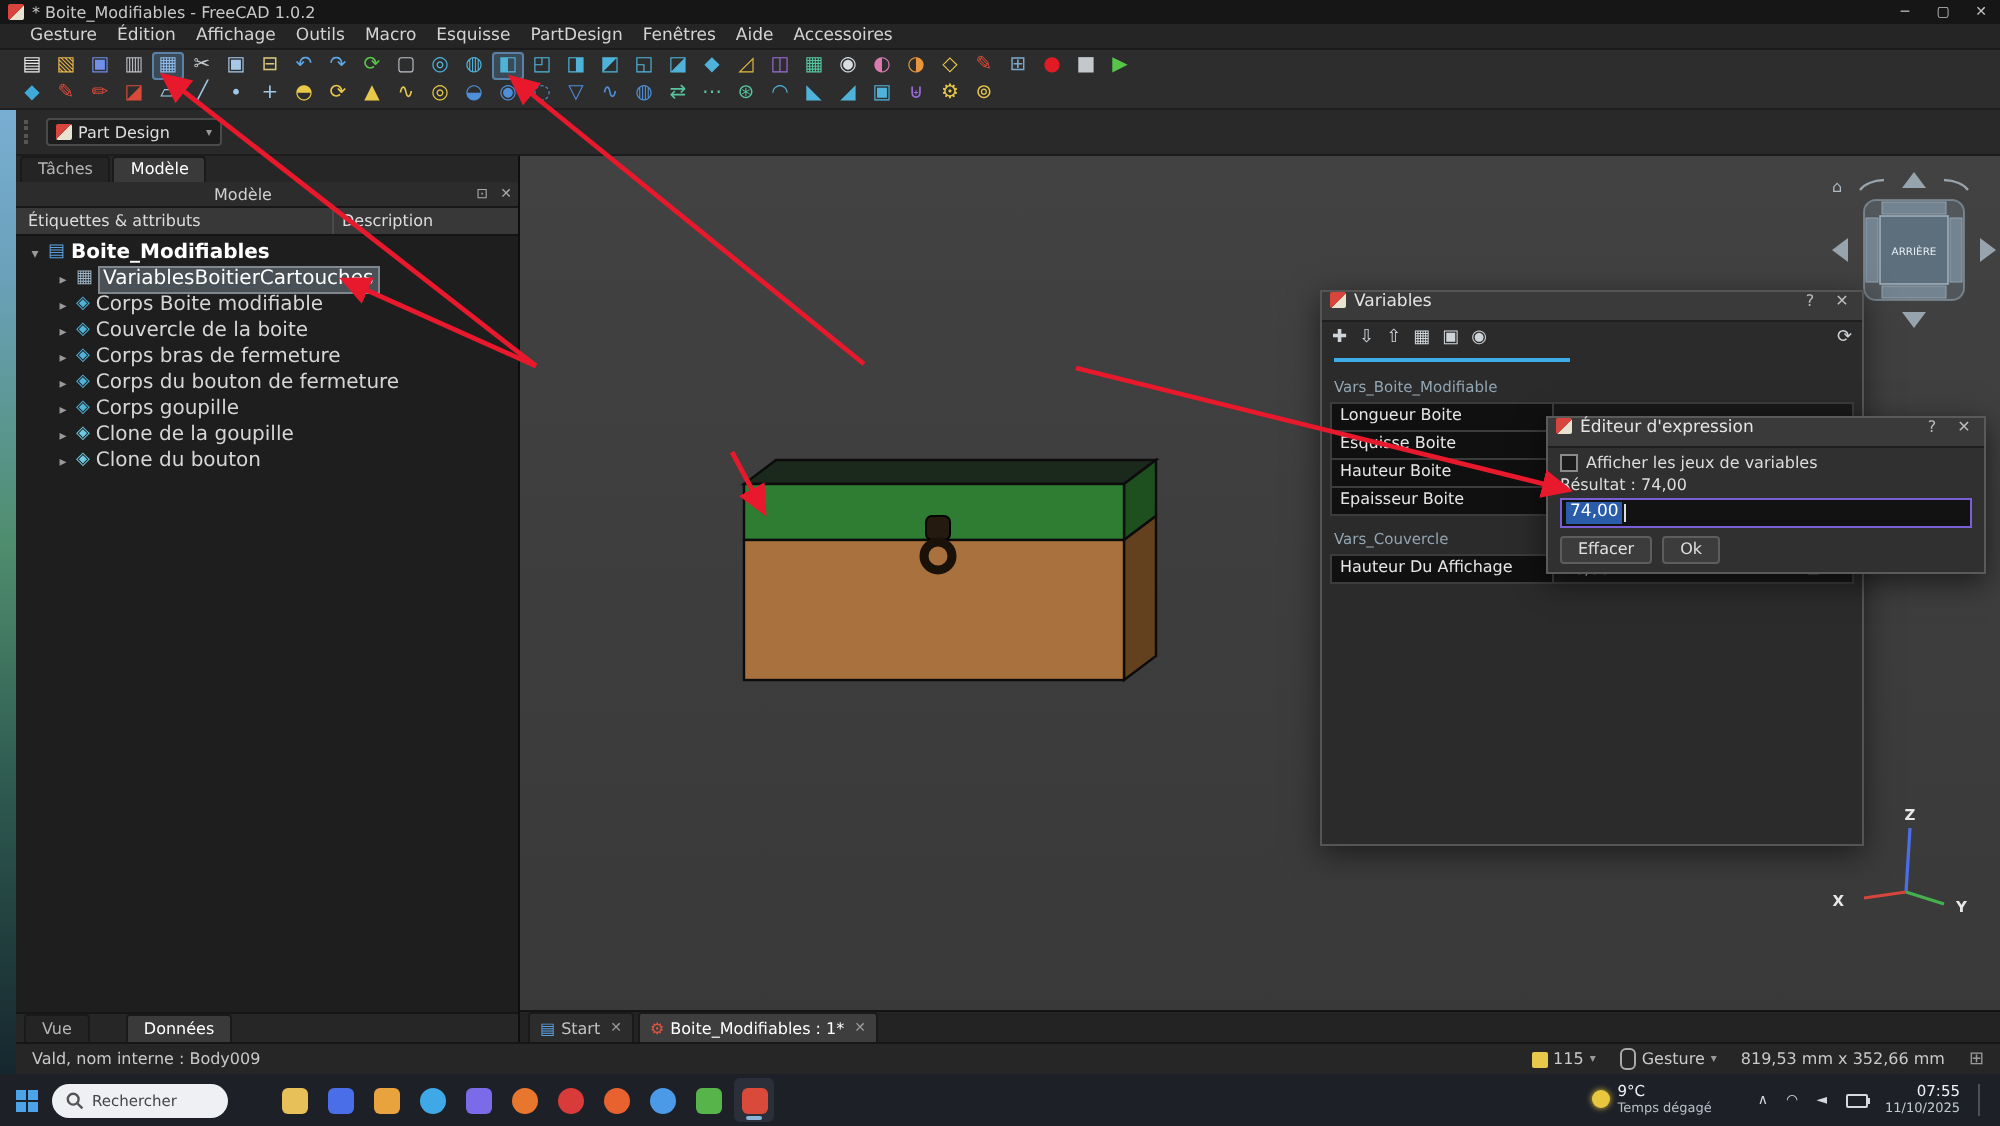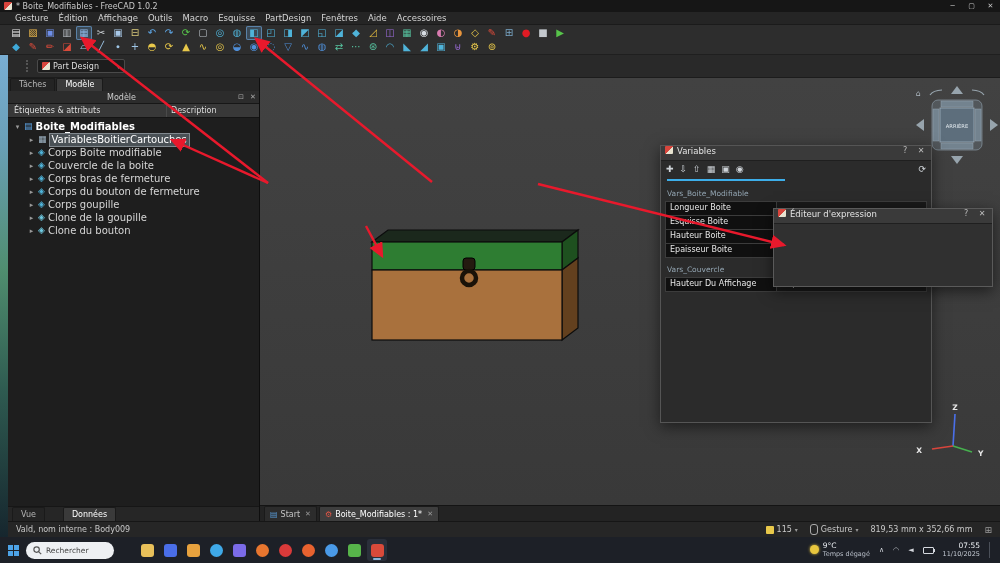--- a/index.html
+++ b/index.html
@@ -16,21 +16,21 @@
 
   .menubar{left:0;top:12px;width:1000px;height:13px;background:#252525;border-bottom:1px solid #1b1b1b;display:flex;align-items:center;padding-left:10px;box-sizing:border-box;}
   .menu-item{font-size:8.5px;color:#d4d4d4;padding:0 5px;line-height:13px;}
 
   .toolbar{left:0;width:1000px;height:15px;background:#2d2d2d;display:flex;align-items:center;gap:1px;padding-left:8px;box-sizing:border-box;}
   .toolbar.row1{top:25px;}
   .toolbar.row2{top:40px;border-bottom:1px solid #1f1f1f;}
   .icon{flex:0 0 16px;width:16px;height:14px;line-height:14px;text-align:center;font-size:10px;}
   .icon.hl{background:#3b4a57;box-shadow:inset 0 0 0 1px #5a82a8;border-radius:2px;}
 
-  .wbrow{left:8px;top:55px;width:992px;height:23px;background:#292929;border-bottom:1px solid #1c1c1c;display:flex;align-items:center;gap:6px;padding-left:18px;box-sizing:border-box;}
+  .wbrow{left:8px;top:55px;width:992px;height:23px;background:#292929;border-bottom:1px solid #1c1c1c;display:flex;align-items:center;gap:6px;padding-left:4px;box-sizing:border-box;}
   .grip{width:3px;height:12px;border-left:2px dotted #555;}
   .wb-combo{height:14px;width:88px;background:#1d1d1d;border:1px solid #4a4a4a;border-radius:2px;display:flex;align-items:center;gap:3px;padding:0 4px;box-sizing:border-box;}
   .wb-icon{width:8px;height:8px;background:linear-gradient(135deg,#d8453c 50%,#e8e3d0 50%);border-radius:1px;}
   .wb-label{font-size:8px;color:#ddd;flex:1;white-space:nowrap;}
   .wb-chevron{font-size:6px;color:#999;}
 
   .desktop-strip{left:0;top:55px;width:8px;height:482px;
      background:linear-gradient(180deg,#79aed3 0%,#6aa0b8 18%,#4f8d6e 45%,#2e5a50 70%,#16262e 100%);}
 
   
@@ -81,21 +81,21 @@
   .start-logo span{background:#4da3e8;}
   .search-pill{width:88px;height:17px;border-radius:9px;background:#eef0f3;display:flex;align-items:center;gap:4px;padding:0 7px;box-sizing:border-box;}
   .sp-text{font-size:7.5px;color:#444;white-space:nowrap;}
   .apps{display:flex;gap:3px;margin-left:16px;}
   .tb-app{position:relative;width:20px;height:22px;display:flex;align-items:center;justify-content:center;border-radius:3px;}
   .tb-app.active{background:#2a2f3a;}
   .blob{width:13px;height:13px;}
   .tb-ind{position:absolute;bottom:1px;left:6px;right:6px;height:2px;border-radius:1px;background:#8ab4d8;opacity:0;}
   .tb-app.active .tb-ind{opacity:1;}
   .tray-right{margin-left:auto;display:flex;align-items:center;gap:9px;}
-  .weather{display:flex;align-items:center;gap:4px;}
+  .weather{display:flex;align-items:center;gap:4px;margin-right:14px;}
   .sun{width:9px;height:9px;border-radius:50%;background:#e8c63e;box-shadow:0 0 3px #e8c63e;}
   .wx-text{display:flex;flex-direction:column;line-height:1.1;}
   .wx-temp{font-size:7.5px;color:#eef1f5;}
   .wx-desc{font-size:6.5px;color:#b9bfc9;}
   .tray-glyph{font-size:7px;color:#d5d8de;}
   .batt{width:9px;height:5px;border:1px solid #d5d8de;border-radius:1px;position:relative;}
   .batt:after{content:"";position:absolute;right:-2px;top:1px;width:1px;height:3px;background:#d5d8de;}
   .clock{display:flex;flex-direction:column;align-items:flex-end;line-height:1.1;}
   .clock .t{font-size:7.5px;color:#eef1f5;}
   .clock .d{font-size:6.5px;color:#c4cad3;}
@@ -421,20 +421,35 @@
     </div>
   </div>
 
   <div class="expr-dialog abs">
     <div class="dlg-title">
       <span class="dlg-icon"></span>
       <span class="dlg-title-text">Éditeur d'expression</span>
       <span class="dlg-btn">?</span>
       <span class="dlg-btn">✕</span>
     </div>
+    <div class="expr-body">
+      <div class="cb-row">
+        <span class="cb"></span>
+        <span class="cb-label">Afficher les jeux de variables</span>
+      </div>
+      <div class="result">Résultat : 74,00</div>
+      <div class="expr-input">
+        <span class="sel">74,00</span>
+        <span class="caret"></span>
+      </div>
+      <div class="expr-buttons">
+        <span class="expr-btn">Effacer</span>
+        <span class="expr-btn">Ok</span>
+      </div>
+    </div>
   </div>
 
   <div class="doctabs abs">
 
       <span class="doctab">
         <span class="dt-icon" style="color: rgb(90, 160, 224);">▤</span>
         <span>Start</span>
         <span class="dt-close">✕</span>
       </span>
 

